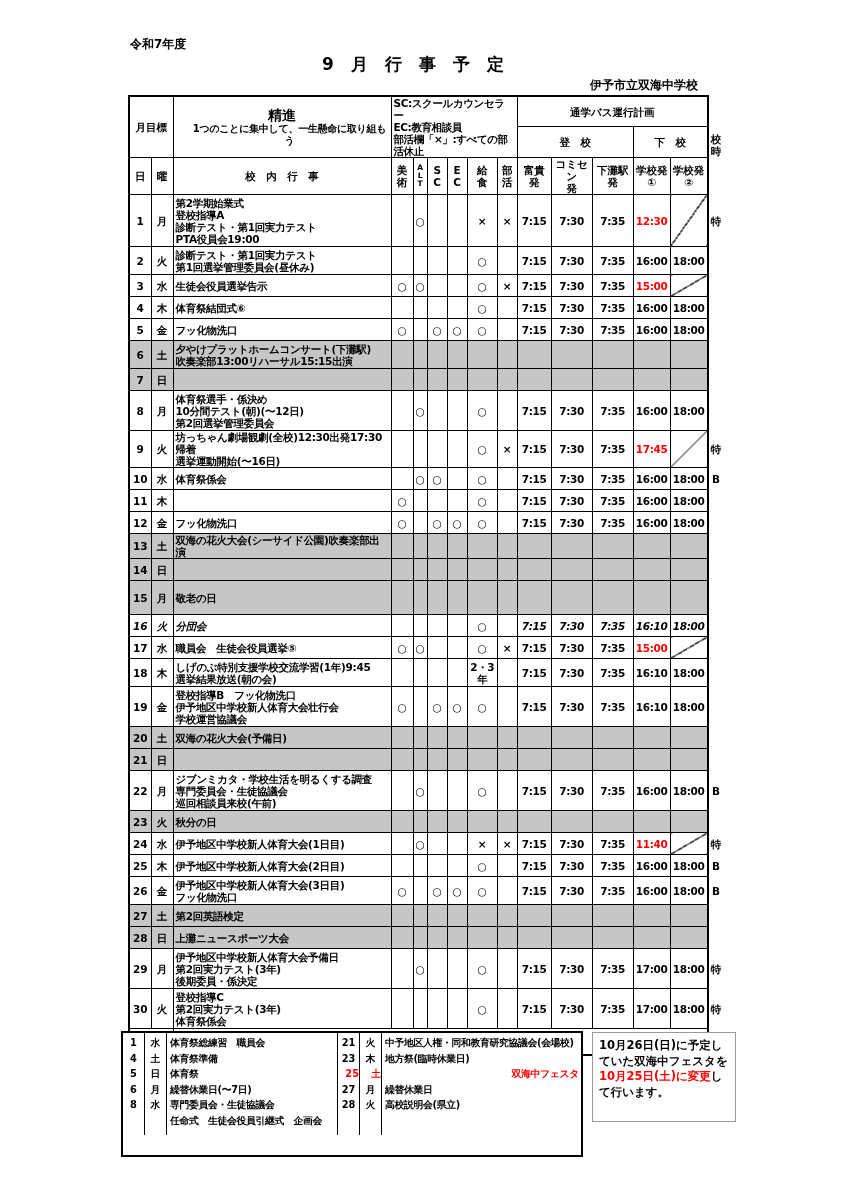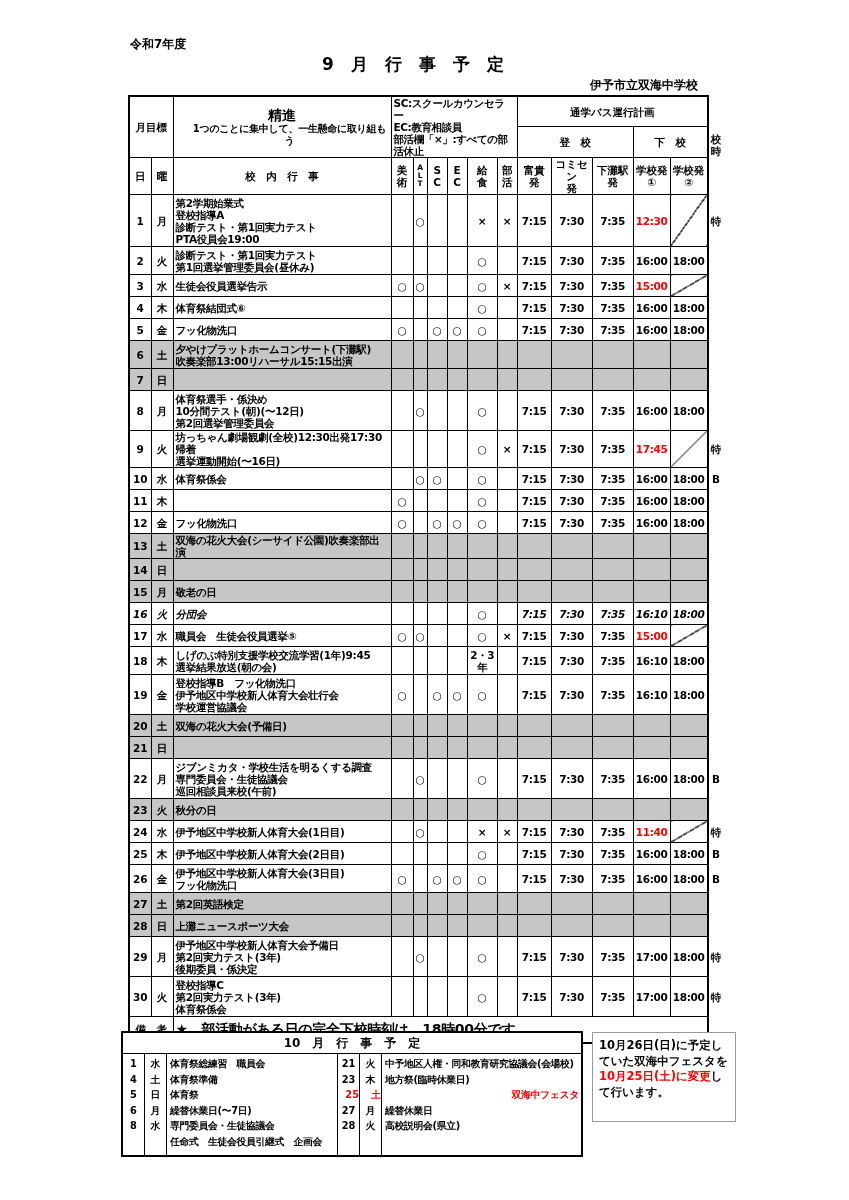--- a/index.html
+++ b/index.html
@@ -367,21 +367,21 @@
         <td class="mark"></td>
         <td class="mark"></td>
         <td class="mark"></td>
         <td class="time"></td>
         <td class="time"></td>
         <td class="time"></td>
         <td class="time"></td>
         <td class="time br"></td>
         <td class="nb ktv"></td>
       </tr>
-      <tr class="grayrow" style="height: 22px; padding-left: 24px;">
+      <tr class="grayrow" style="height: 34px; padding-left: 24px;">
         <td class="c bl">15</td>
         <td class="c">月</td>
         <td class="ev">敬老の日</td>
         <td class="mark"></td>
         <td class="mark"></td>
         <td class="mark"></td>
         <td class="mark"></td>
         <td class="mark"></td>
         <td class="mark"></td>
         <td class="time"></td>
@@ -660,21 +660,20 @@
   <tbody>
     <tr style="height:26px">
       <td colspan="2" class="bl bb c" style="font-size:10.5px">備　考</td>
       <td colspan="12" class="bb br ev" style="font-size:14px">★　部活動がある日の完全下校時刻は、18時00分です。</td>
       <td class="nb"></td>
     </tr>
   </tbody>
 </table>
 
 <div id="oct">
-  <div id="octTitle">10　月　行　事　予　定</div>
   <div id="octBody">
     <div class="ocol od" id="o-d1">
         <div>1</div>
         <div>4</div>
         <div>5</div>
         <div>6</div>
         <div>8</div>
         <div></div>
       </div>
     <div class="ocol ow" id="o-w1">

